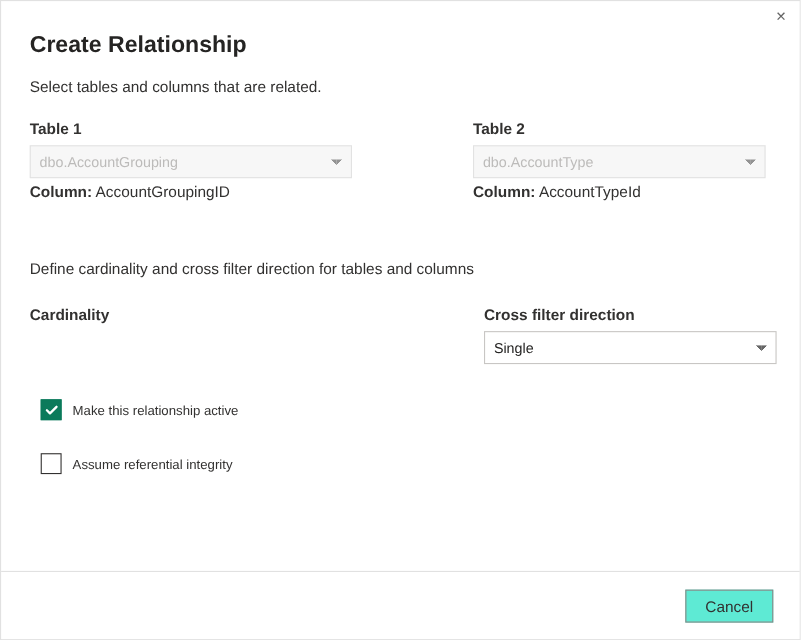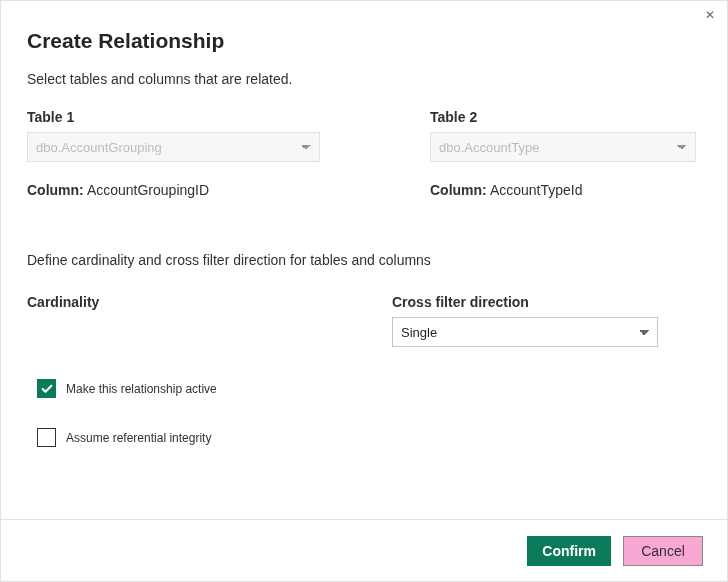--- a/index.html
+++ b/index.html
@@ -74,34 +74,34 @@
   }
   .select.disabled {
     background-color: #f4f4f4;
     color: #a19f9d;
     border-color: #d6d6d6;
     cursor: not-allowed;
   }
   .column-line {
     font-size: 14px;
     color: #323130;
-    margin-top: 20px;
+    margin-top: 4px;
   }
   .column-line b { font-weight: 600; }
   .section2 {
     margin-top: 54px;
   }
   .subhead {
     font-size: 14px;
     color: #323130;
     margin-bottom: 26px;
   }
   .row2 {
     display: flex;
-    gap: 72px;
+    gap: 120px;
   }
   .col2 {
     flex: 0 0 293px;
   }
   .col2-right {
     flex: 0 0 266px;
   }
   .checkbox-row {
     display: flex;
     align-items: center;
@@ -140,21 +140,21 @@
     padding-right: 24px;
     gap: 12px;
   }
   .btn {
     height: 30px;
     min-width: 80px;
     padding: 0 14px;
     font-size: 14px;
     font-family: inherit;
     border: 1px solid #8a8886;
-    background: #f9a8d4;
+    background: #5eead4;
     color: #323130;
     cursor: pointer;
   }
   .btn.primary {
     background: #0b7a5b;
     border-color: #0b7a5b;
     color: #fff;
     font-weight: 600;
   }
 </style>
@@ -218,16 +218,15 @@
       <div class="checkbox-row">
         <span class="cbox">
           
         </span>
         <span class="clabel">Assume referential integrity</span>
       </div>
     </div>
   </div>
 
   <div class="footer">
-    <button class="btn primary">Confirm</button>
     <button class="btn">Cancel</button>
   </div>
 </div>
 
 </body></html>

